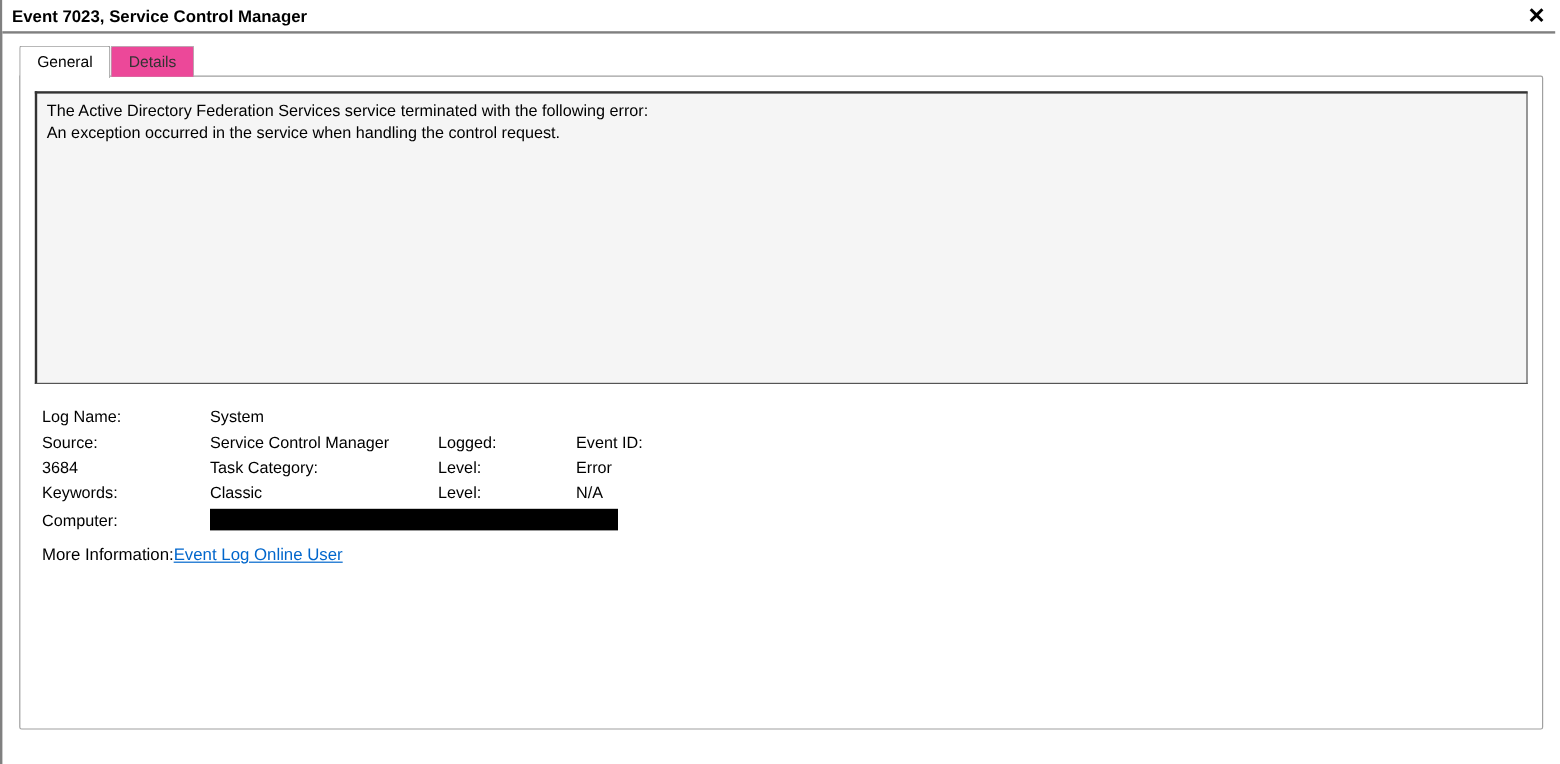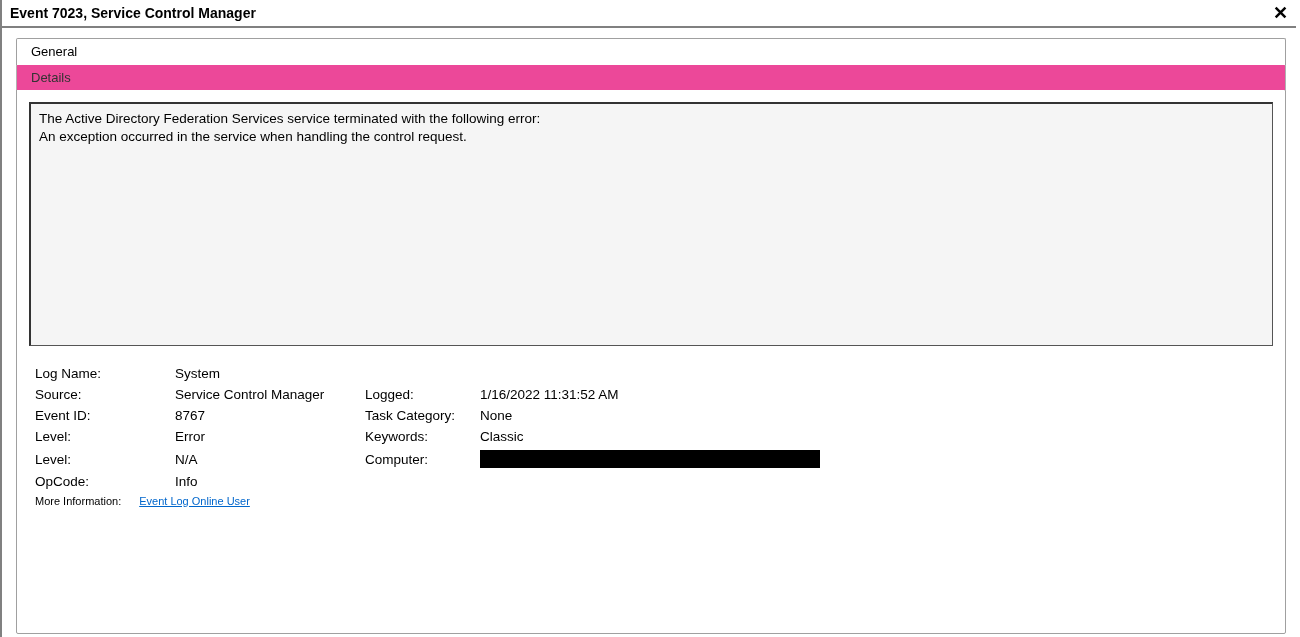--- a/index.html
+++ b/index.html
@@ -46,21 +46,20 @@
       margin: 0 4px 0 0;
     }
     .tab-area {
       padding: 10px 14px 0 14px;
       position: relative;
     }
     .tab-row {
       display: flex;
       position: relative;
       z-index: 2;
-      flex-direction: column;
     }
     .tab {
       padding: 5px 14px;
       font-size: 13px;
       border: 1px solid #b0b0b0;
       border-bottom: none;
       background: #ec4899;
       cursor: pointer;
       position: relative;
       border-radius: 2px 2px 0 0;
@@ -119,22 +118,21 @@
       display: inline-block;
       width: 340px;
       height: 18px;
       background: #000;
       vertical-align: middle;
     }
     .more-info-row {
       margin-top: 6px;
       display: flex;
       align-items: center;
-      gap: 18px;
-      font-size: 11px;
+      font-size: 14px;
     }
     .link {
       color: #0066cc;
       text-decoration: underline;
       cursor: pointer;
     }
   </style>
 </head>
 <body>
 
@@ -161,26 +159,24 @@
         <div class="prop-grid">
 
           <span class="prop-label">Log Name:</span>
           <span class="prop-value">System</span>
           <span></span>
           <span></span>
 
           <span class="prop-label">Source:</span>
           <span class="prop-value">Service Control Manager</span>
           <span class="prop-label">Logged:</span>
-          <span class="prop-value">1/16/2022 11:31:52 AM</span>
 
           <span class="prop-label">Event ID:</span>
-          <span class="prop-value">8767</span>
+          <span class="prop-value">3684</span>
           <span class="prop-label">Task Category:</span>
-          <span class="prop-value">None</span>
 
           <span class="prop-label">Level:</span>
           <span class="prop-value">Error</span>
           <span class="prop-label">Keywords:</span>
           <span class="prop-value">Classic</span>
 
           <span class="prop-label">Level:</span>
           <span class="prop-value">N/A</span>
           <span class="prop-label">Computer:</span>
           <span class="prop-value"><span class="redacted-bar"></span></span>

